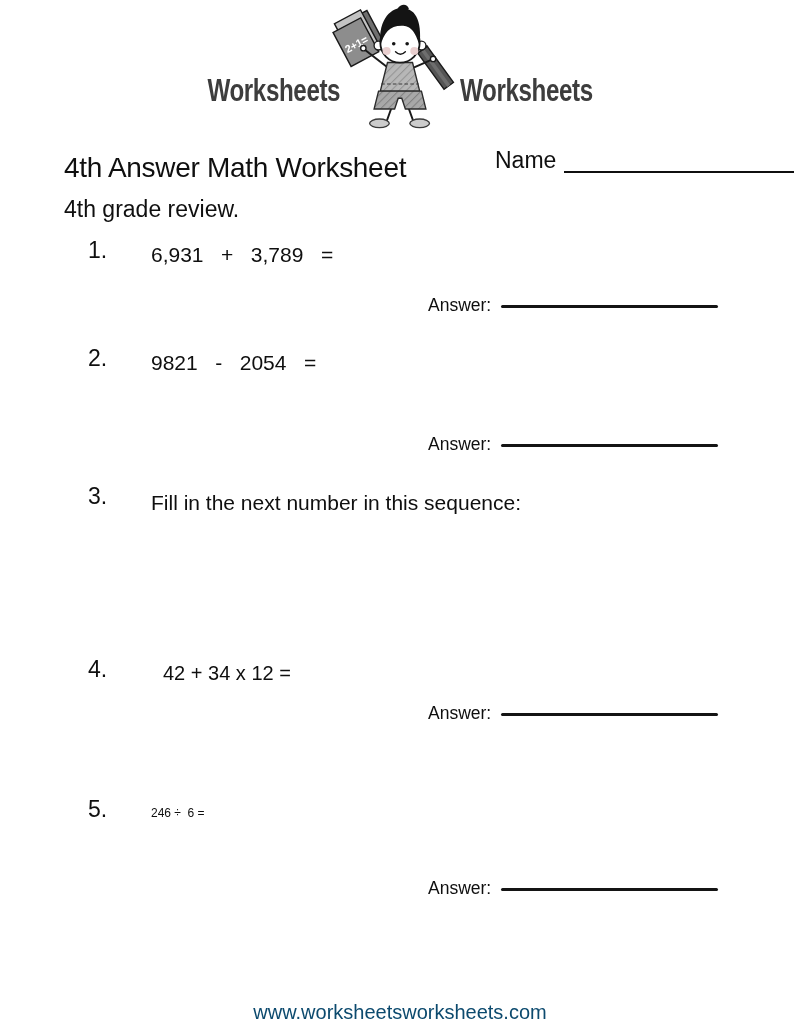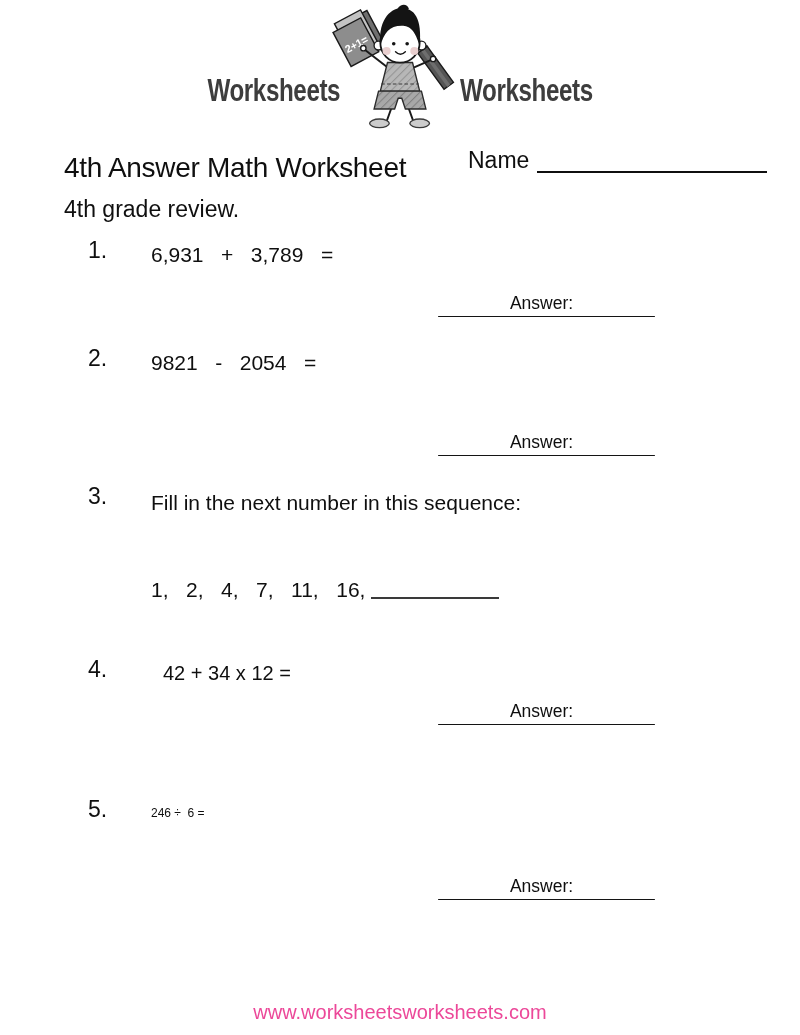--- a/index.html
+++ b/index.html
@@ -46,21 +46,21 @@
     letter-spacing: -0.3px;
     color: #0f0f0f;
     margin: 0;
   }
   .name-row {
     position: absolute;
     left: 468px; top: 146px;
     display: flex;
     align-items: flex-end;
   }
-  .name-label { font-size: 23px; line-height: 1.3; color: #0f0f0f; }
+  .name-label { font-size: 23px; line-height: 1.3; color: #0f0f0f; margin-left: 27px; }
   .name-line {
     display: inline-block;
     width: 230px;
     border-bottom: 2px solid #0f0f0f;
     margin-left: 8px;
     margin-bottom: 3px;
   }
   .subtitle {
     position: absolute;
     left: 64px; top: 196px;
@@ -89,21 +89,20 @@
     border-bottom: 2px solid #3a3a3a;
     transform: translateY(2px);
   }
 
   .answer-row {
     position: absolute;
     left: 428px;
     display: flex;
     align-items: center;
     height: 24px;
-    flex-direction: column;
   }
   .answer-label { font-size: 17.5px; color: #0f0f0f; }
   .answer-line {
     display: inline-block;
     width: 217px;
     height: 3px;
     background: #141414;
     border-radius: 2px;
     margin-left: 10px;
     margin-top: 2px;
@@ -119,21 +118,21 @@
   .a4 { top: 701px; }
   .n5 { top: 796px; } .e5 { top: 806px; font-size: 12px; }
   .a5 { top: 876px; }
 
   
   .footer {
     position: absolute;
     left: 0; right: 0; top: 1001px;
     text-align: center;
     font-size: 20px;
-    color: #ec4899;
+    color: #0c4a6e;
   }
 </style>
 </head>
 <body>
 
 <div class="page">
 
   <div class="logo">
     <span class="logo-word left">Worksheets</span>
     <svg class="mascot" viewBox="0 0 170 138" aria-hidden="true">
@@ -207,21 +206,20 @@
 
   <div class="pnum n2">2.</div>
   <div class="expr e2">9821   -   2054   =</div>
   <div class="answer-row a2">
     <span class="answer-label">Answer:</span>
     <span class="answer-line"></span>
   </div>
 
   <div class="pnum n3">3.</div>
   <div class="expr e3">Fill in the next number in this sequence:</div>
-  <div class="expr e3seq"><span>1,   2,   4,   7,   11,   16, </span><span class="seq-line"></span></div>
 
   <div class="pnum n4">4.</div>
   <div class="expr e4">42 + 34 x 12 =</div>
   <div class="answer-row a4">
     <span class="answer-label">Answer:</span>
     <span class="answer-line"></span>
   </div>
 
   <div class="pnum n5">5.</div>
   <div class="expr e5">246 ÷  6 =</div>

